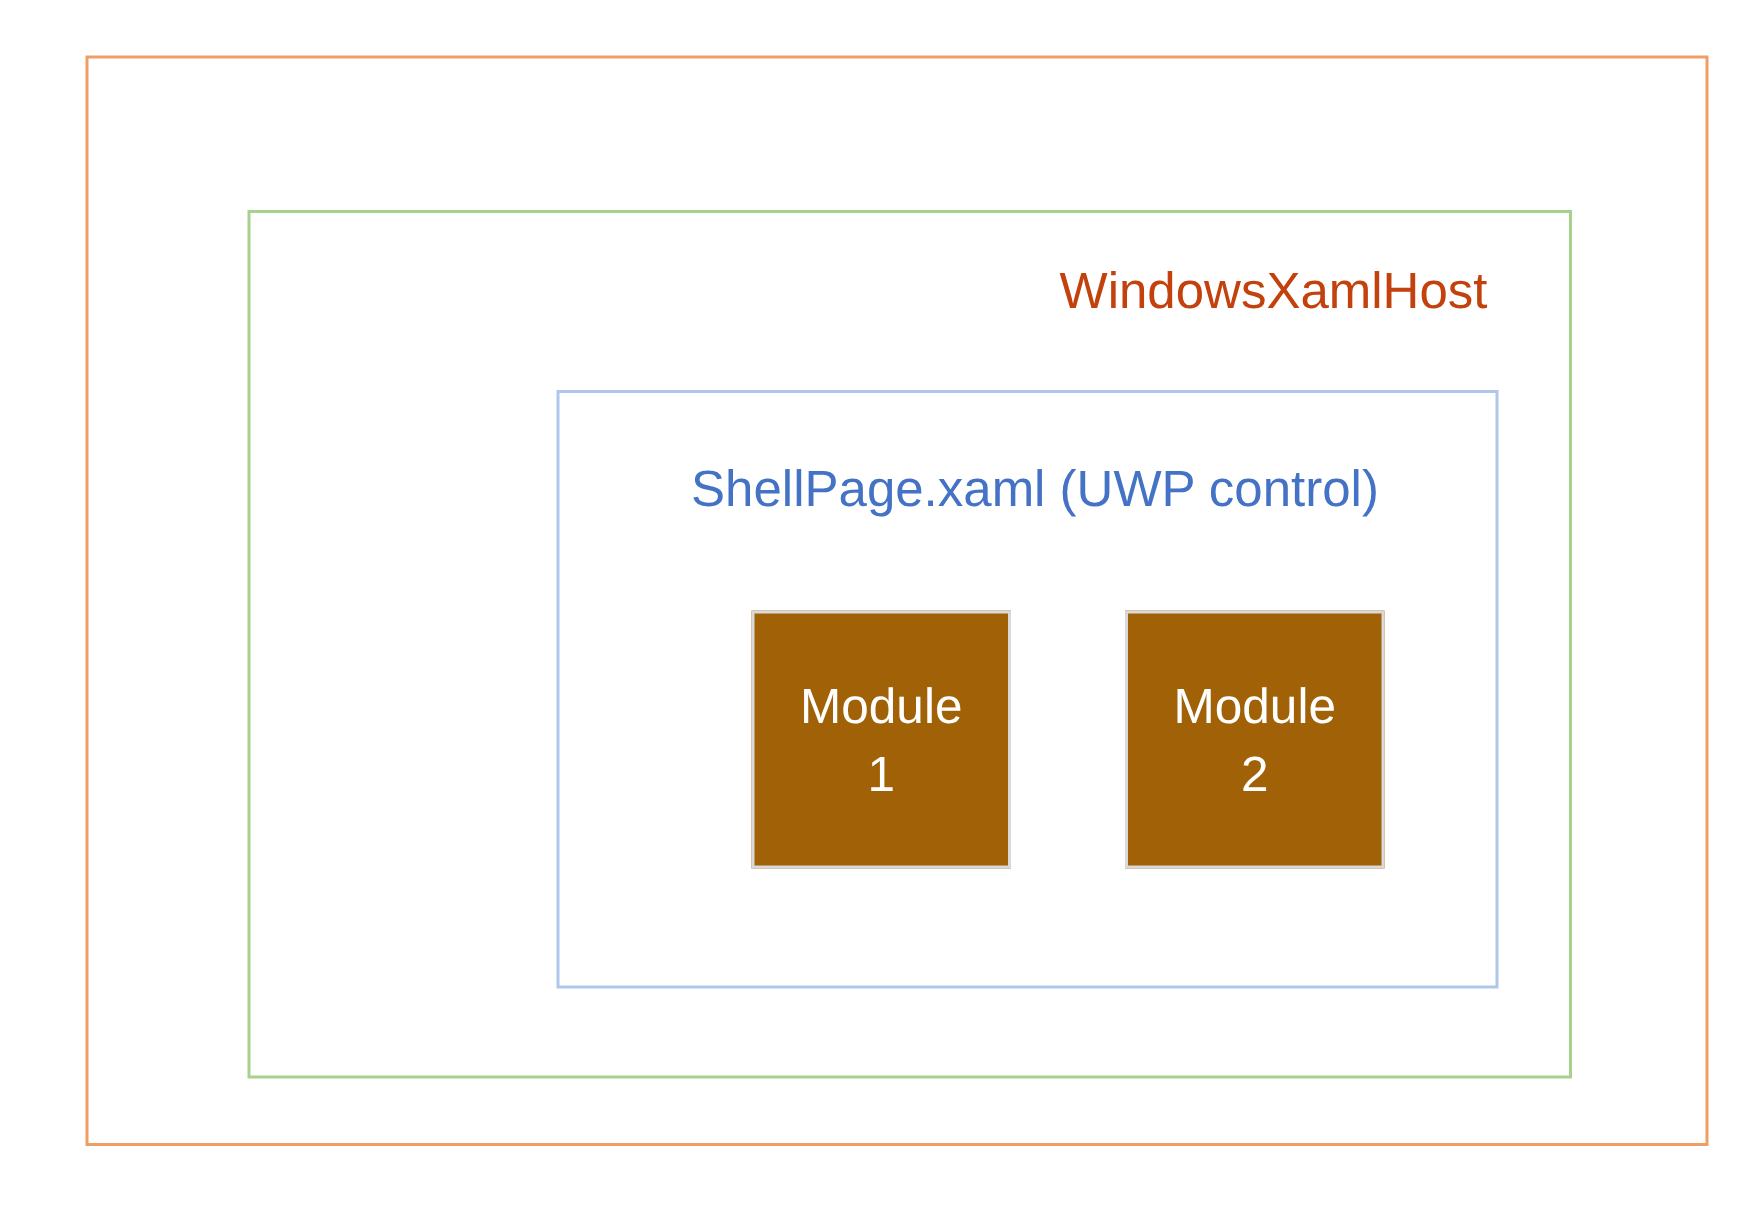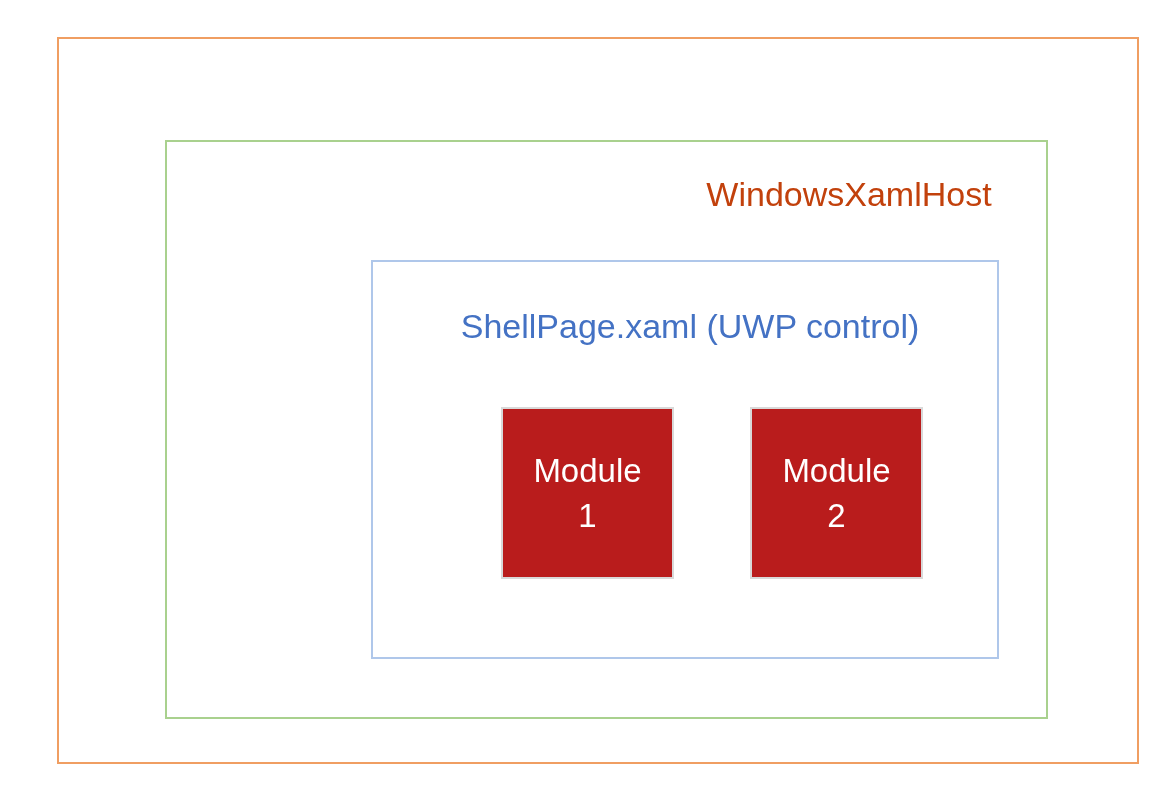--- a/index.html
+++ b/index.html
@@ -76,21 +76,21 @@
     line-height: 40px;
     color: #4472C4;
     margin-left: 48px;
   }
   
   .module {
     position: absolute;
     top: 145px;
     width: 173px;
     height: 172px;
-    background: #b91c1c;
+    background: #a16207;
     border: 2px solid #D9D9D9;
     box-sizing: border-box;
     display: flex;
     flex-direction: column;
     align-items: center;
     justify-content: center;
     color: #FFFFFF;
     font-size: 33px;
     line-height: 45px;
     text-align: center;

